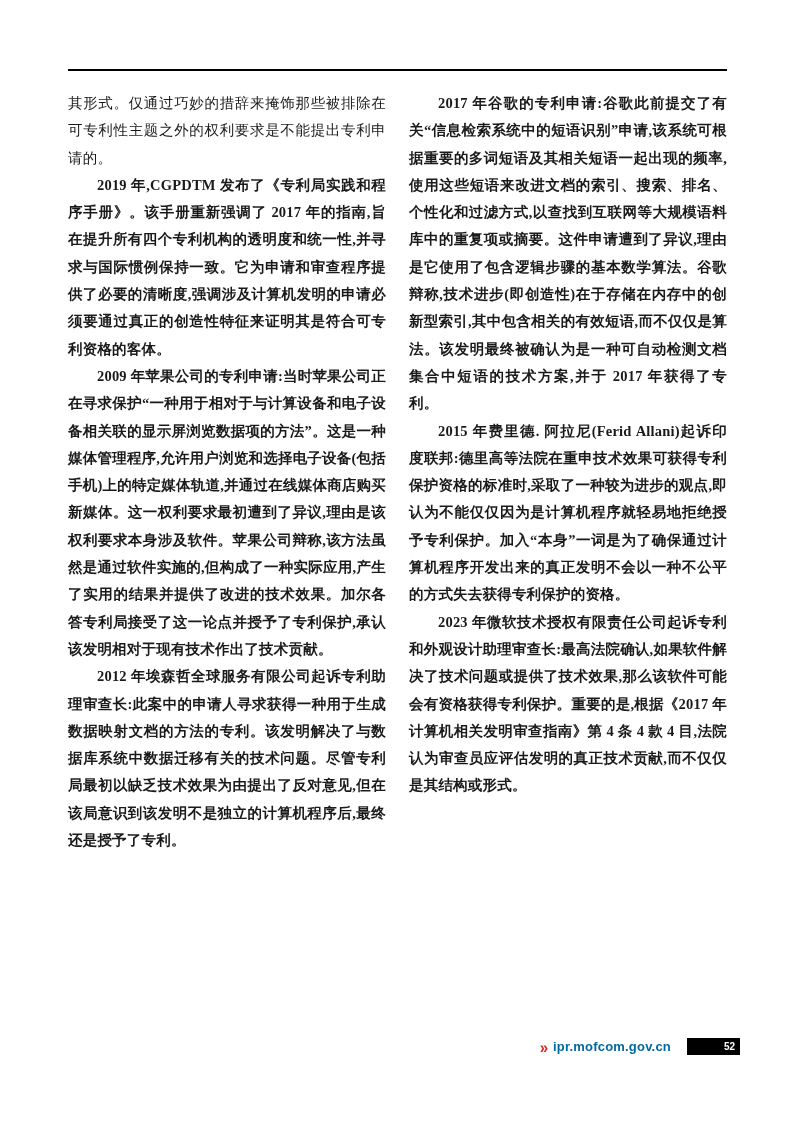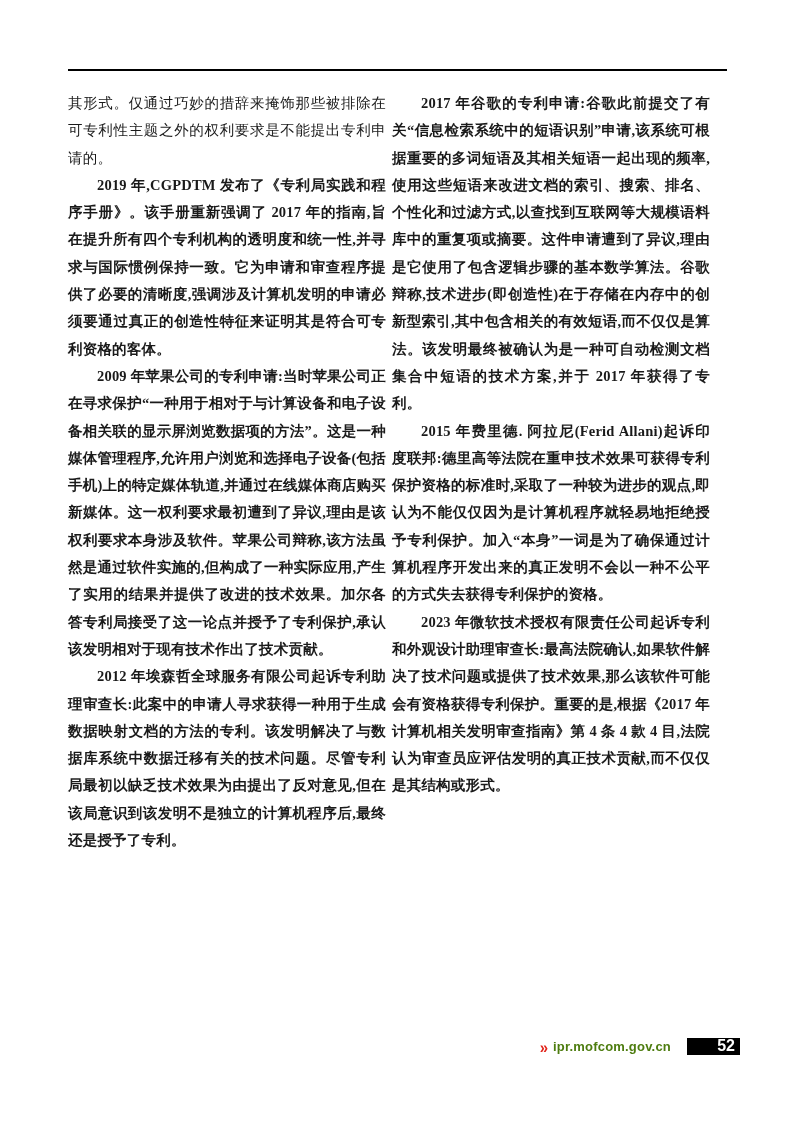--- a/index.html
+++ b/index.html
@@ -27,21 +27,21 @@
     width: 659px;
     height: 2px;
     background: #000000;
   }
   .columns {
     position: absolute;
     left: 68px;
     top: 90px;
     width: 659px;
     display: flex;
-    gap: 6px;
+    gap: 23px;
   }
   .col {
     width: 318px;
     font-size: 14.5px;
     line-height: 27.3px;
     text-align: justify;
     text-justify: inter-ideograph;
     letter-spacing: 0.2px;
   }
   .col p.para {
@@ -78,21 +78,21 @@
   }
   .footer .page-badge {
     width: 53px;
     height: 17px;
     margin-left: 16px;
     display: flex;
     align-items: center;
     justify-content: flex-end;
     padding-right: 5px;
     box-sizing: border-box;
-    font-size: 16px;
+    font-size: 10px;
     font-weight: 700;
   }
 </style>
 </head>
 <body>
 
 <div class="page">
 
   <div class="top-rule" style="background: rgb(0, 0, 0);"></div>
 
@@ -105,17 +105,17 @@
       </div>
     <div class="col">
         <p class="para indent">2017 年谷歌的专利申请:谷歌此前提交了有关“信息检索系统中的短语识别”申请,该系统可根据重要的多词短语及其相关短语一起出现的频率,使用这些短语来改进文档的索引、搜索、排名、个性化和过滤方式,以查找到互联网等大规模语料库中的重复项或摘要。这件申请遭到了异议,理由是它使用了包含逻辑步骤的基本数学算法。谷歌辩称,技术进步(即创造性)在于存储在内存中的创新型索引,其中包含相关的有效短语,而不仅仅是算法。该发明最终被确认为是一种可自动检测文档集合中短语的技术方案,并于 2017 年获得了专利。</p>
         <p class="para indent">2015 年费里德. 阿拉尼(Ferid Allani)起诉印度联邦:德里高等法院在重申技术效果可获得专利保护资格的标准时,采取了一种较为进步的观点,即认为不能仅仅因为是计算机程序就轻易地拒绝授予专利保护。加入“本身”一词是为了确保通过计算机程序开发出来的真正发明不会以一种不公平的方式失去获得专利保护的资格。</p>
         <p class="para indent">2023 年微软技术授权有限责任公司起诉专利和外观设计助理审查长:最高法院确认,如果软件解决了技术问题或提供了技术效果,那么该软件可能会有资格获得专利保护。重要的是,根据《2017 年计算机相关发明审查指南》第 4 条 4 款 4 目,法院认为审查员应评估发明的真正技术贡献,而不仅仅是其结构或形式。</p>
       </div>
   </div>
 
   <div class="footer">
     <span class="chevrons" style="color: rgb(226, 36, 27);">»</span>
-    <span class="site" style="color: #4d7c0f;">ipr.mofcom.gov.cn</span>
+    <span class="site" style="color: #0369a1;">ipr.mofcom.gov.cn</span>
     <span class="page-badge" style="background: rgb(0, 0, 0); color: rgb(255, 255, 255);">52</span>
   </div>
 
 </div>
 
 </body></html>

